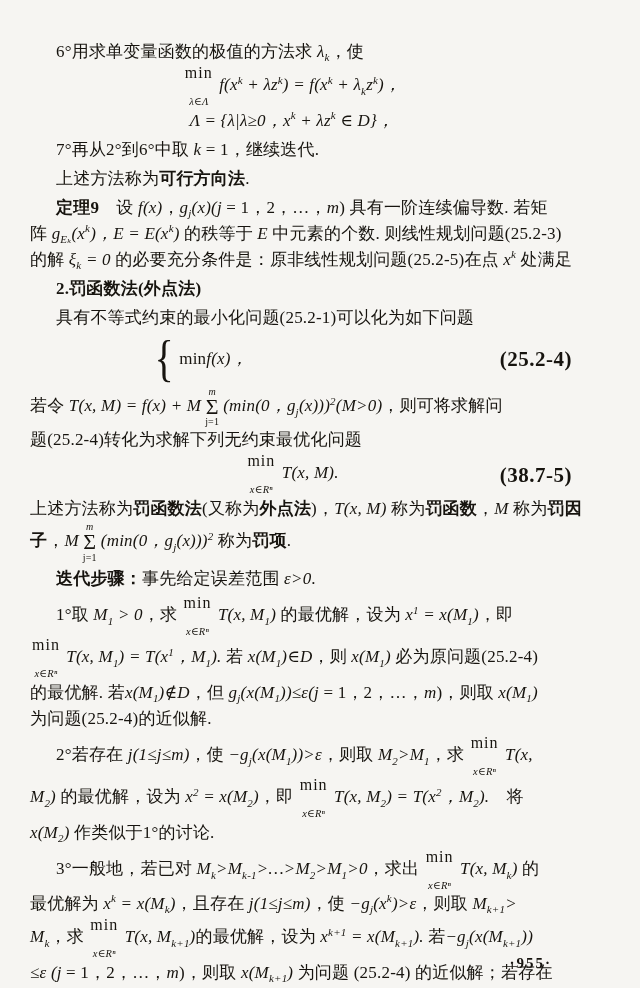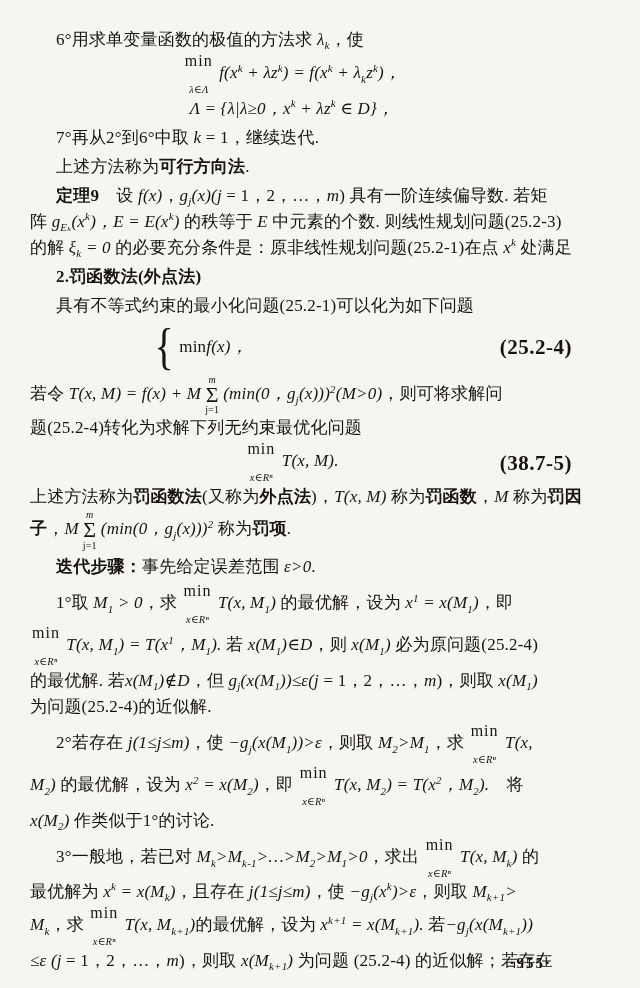--- a/index.html
+++ b/index.html
@@ -3,21 +3,21 @@
 <meta charset="utf-8">
 <style>
   html,body{margin:0;padding:0;}
   body{
     width:640px;height:988px;overflow:hidden;position:relative;
     background:#f6f5f2;color:#17140f;
     font-family:"Liberation Serif","DejaVu Serif",serif;
   }
   .page{
     position:absolute;inset:0;
-    padding:24px 26px 0 30px;
+    padding:36px 26px 0 30px;
     box-sizing:border-box;
   }
   .line{
     position:relative;
     font-size:17px;line-height:26px;min-height:26px;
     letter-spacing:0.2px;
     white-space:nowrap;
   }
   .indent{padding-left:26px;margin-top:3px;}
   .flush{padding-left:0;}
@@ -55,21 +55,21 @@
       <div class="line indent"><span class="seg-t">6°用求单变量函数的极值的方法求 </span><span class="seg-m">λ</span><span class="seg-sub">k</span><span class="seg-t">，使</span></div>
       <div class="line center"><span class="lim">
           <span class="lim-main">min</span>
           <span class="lim-under">λ∈Λ</span>
         </span><span class="seg-m">  f(x</span><span class="seg-sup">k</span><span class="seg-m"> + λz</span><span class="seg-sup">k</span><span class="seg-m">) = f(x</span><span class="seg-sup">k</span><span class="seg-m"> + λ</span><span class="seg-sub">k</span><span class="seg-m">z</span><span class="seg-sup">k</span><span class="seg-m">)，</span></div>
       <div class="line center"><span class="seg-m">Λ = {λ|λ≥0，x</span><span class="seg-sup">k</span><span class="seg-m"> + λz</span><span class="seg-sup">k</span><span class="seg-m"> ∈ D}，</span></div>
       <div class="line indent"><span class="seg-t">7°再从2°到6°中取 </span><span class="seg-m">k</span><span class="seg-t"> = 1，继续迭代.</span></div>
       <div class="line indent"><span class="seg-t">上述方法称为</span><span class="seg-b">可行方向法</span><span class="seg-t">.</span></div>
       <div class="line indent"><span class="seg-b">定理9</span><span class="seg-t">　设 </span><span class="seg-m">f(x)</span><span class="seg-t">，</span><span class="seg-m">g</span><span class="seg-sub">j</span><span class="seg-m">(x)(j</span><span class="seg-t"> = 1，2，…，</span><span class="seg-m">m</span><span class="seg-t">) 具有一阶连续偏导数. 若矩</span></div>
       <div class="line flush"><span class="seg-t">阵 </span><span class="seg-m">g</span><span class="seg-sub">Eₖ</span><span class="seg-m">(x</span><span class="seg-sup">k</span><span class="seg-m">)，E = E(x</span><span class="seg-sup">k</span><span class="seg-m">)</span><span class="seg-t"> 的秩等于 </span><span class="seg-m">E</span><span class="seg-t"> 中元素的个数. 则线性规划问题(25.2-3)</span></div>
-      <div class="line flush"><span class="seg-t">的解 </span><span class="seg-m">ξ</span><span class="seg-sub">k</span><span class="seg-m"> = 0</span><span class="seg-t"> 的必要充分条件是：原非线性规划问题(25.2-1)在点 </span><span class="seg-m">x</span><span class="seg-sup">k</span><span class="seg-t"> 处满足</span></div>
+      <div class="line flush"><span class="seg-t">的解 </span><span class="seg-m">ξ</span><span class="seg-sub">k</span><span class="seg-m"> = 0</span><span class="seg-t"> 的必要充分条件是：原非线性规划问题(25.2-5)在点 </span><span class="seg-m">x</span><span class="seg-sup">k</span><span class="seg-t"> 处满足</span></div>
       <div class="line indent"><span class="seg-b">2.罚函数法(外点法)</span></div>
       <div class="line indent"><span class="seg-t">具有不等式约束的最小化问题(25.2-1)可以化为如下问题</span></div>
       <div class="line system">
         <span class="brace">{</span>
         <span class="sys-col">
           <div class="sys-row"><span class="seg-t">min</span><span class="seg-m">f(x)，</span></div>
         </span>
         <span class="eq">(25.2-4)</span>
       </div>
       <div class="line flush"><span class="seg-t">若令 </span><span class="seg-m">T(x, M) = f(x) + M</span><span class="sum">

